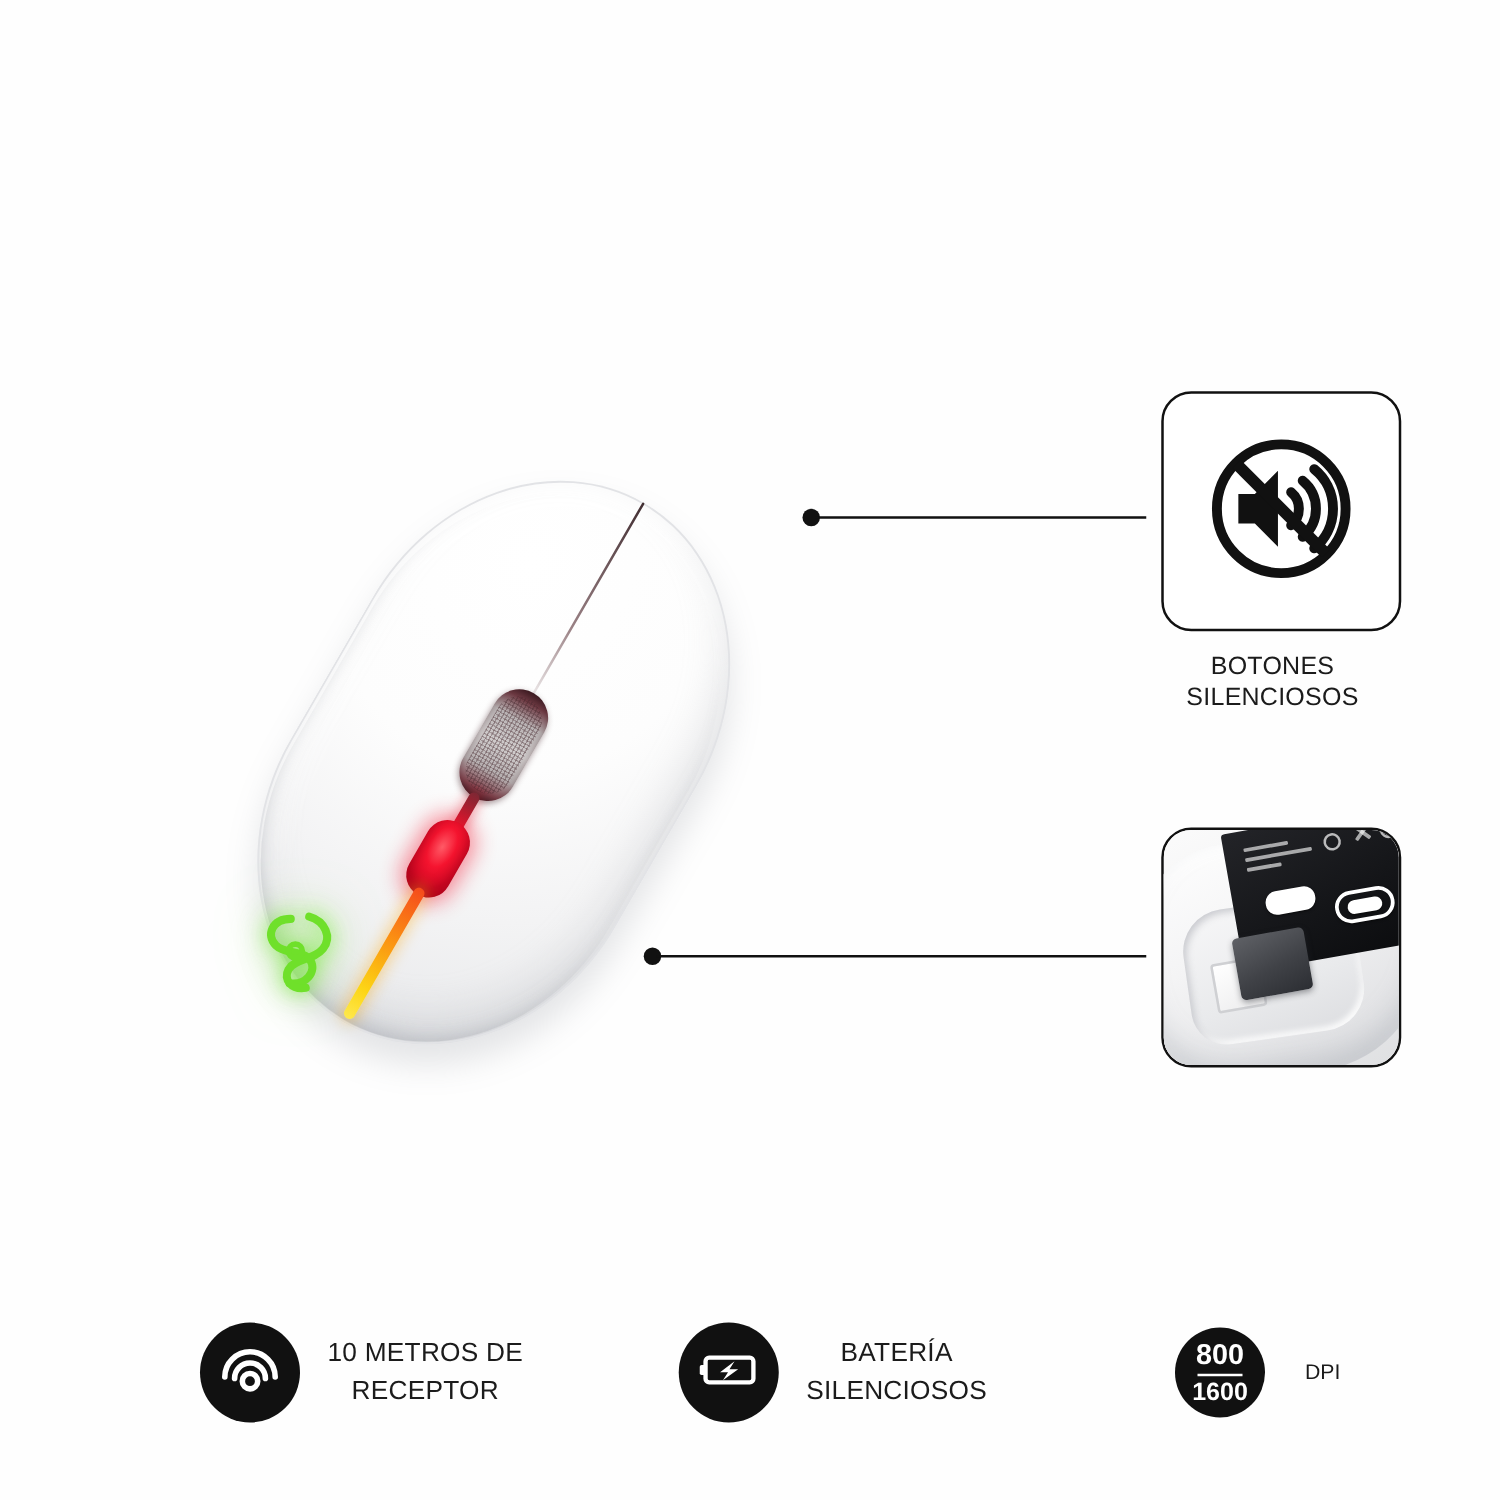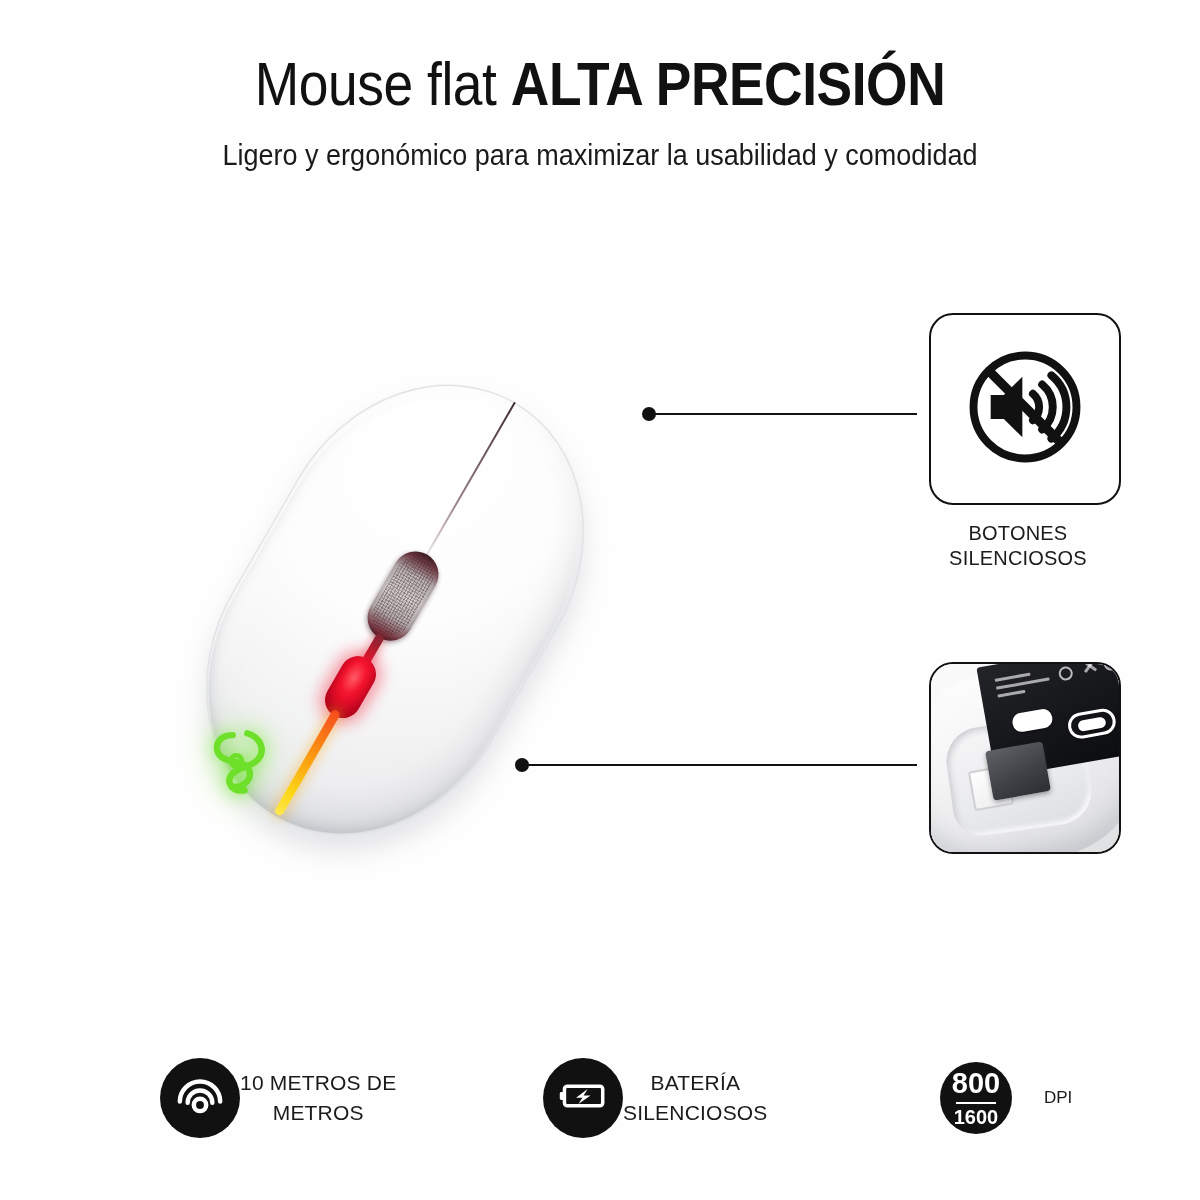--- a/index.html
+++ b/index.html
@@ -196,46 +196,41 @@
   
   .feature { position: absolute; display: flex; align-items: center; }
   .feat-circle {
     width: 80px; height: 80px; border-radius: 50%;
     background: #111111;
     display: flex; align-items: center; justify-content: center;
     flex: 0 0 auto;
   }
   .feat-circle.small { width: 72px; height: 72px; }
   .feat-text {
+    margin-left: 22px;
     font-size: 21px; line-height: 30px;
     color: #1b1b1b; font-weight: 400;
     text-align: center;
     letter-spacing: 0.2px;
   }
   .feat-text span { display: block; }
   .dpi-stack {
     color: #ffffff; font-weight: 700; text-align: center;
     line-height: 1.02;
   }
-  .dpi-top { font-size: 29px; }
+  .dpi-top { font-size: 23px; }
   .dpi-rule { height: 2px; background: #ffffff; margin: 3px 4px; }
   .dpi-bot { font-size: 20px; }
   .dpi-label { margin-left: 32px; font-size: 17px; color: #1b1b1b; }
 </style>
 </head>
 <body>
 
 <div id="page">
 
-  <div id="header">
-    <div id="title">
-      <span class="light">Mouse flat </span><span class="bold">ALTA PRECISIÓN</span>
-    </div>
-    <div id="subtitle">Ligero y ergonómico para maximizar la usabilidad y comodidad</div>
-  </div>
 
   <div id="hero">
     <div id="mouse-wrap">
       <div id="mouse-body"></div>
       <div id="mouse-rim"></div>
       <div id="seam"></div>
       <div id="wheel">
         <div id="wheel-tex"></div>
       </div>
       <div id="rgb-link"></div>
@@ -319,21 +314,21 @@
           <g fill="none" stroke="#ffffff" stroke-width="8" stroke-linecap="round">
             <circle cx="50" cy="66" r="11"></circle>
             <path d="M28 62 a22 22 0 0 1 44 0"></path>
             <path d="M14 60 a36 36 0 0 1 72 0"></path>
           </g>
         </svg>
       </span>
     </div>
     <div class="feat-text">
       <span>10 METROS DE</span>
-      <span>METROS</span>
+      <span>RECEPTOR</span>
     </div>
   </div>
 
   <div class="feature" style="left:543px; top:1058px;">
     <div class="feat-circle">
       <span>
         <svg width="58" height="58" viewBox="0 0 100 100">
           <g fill="none" stroke="#ffffff" stroke-width="6">
             <rect x="18" y="33" width="66" height="34" rx="5"></rect>
           </g>

